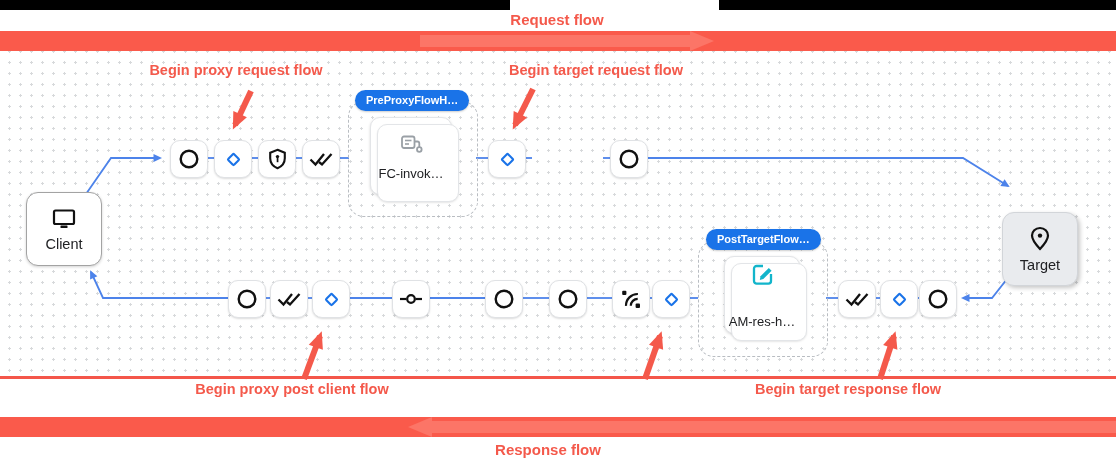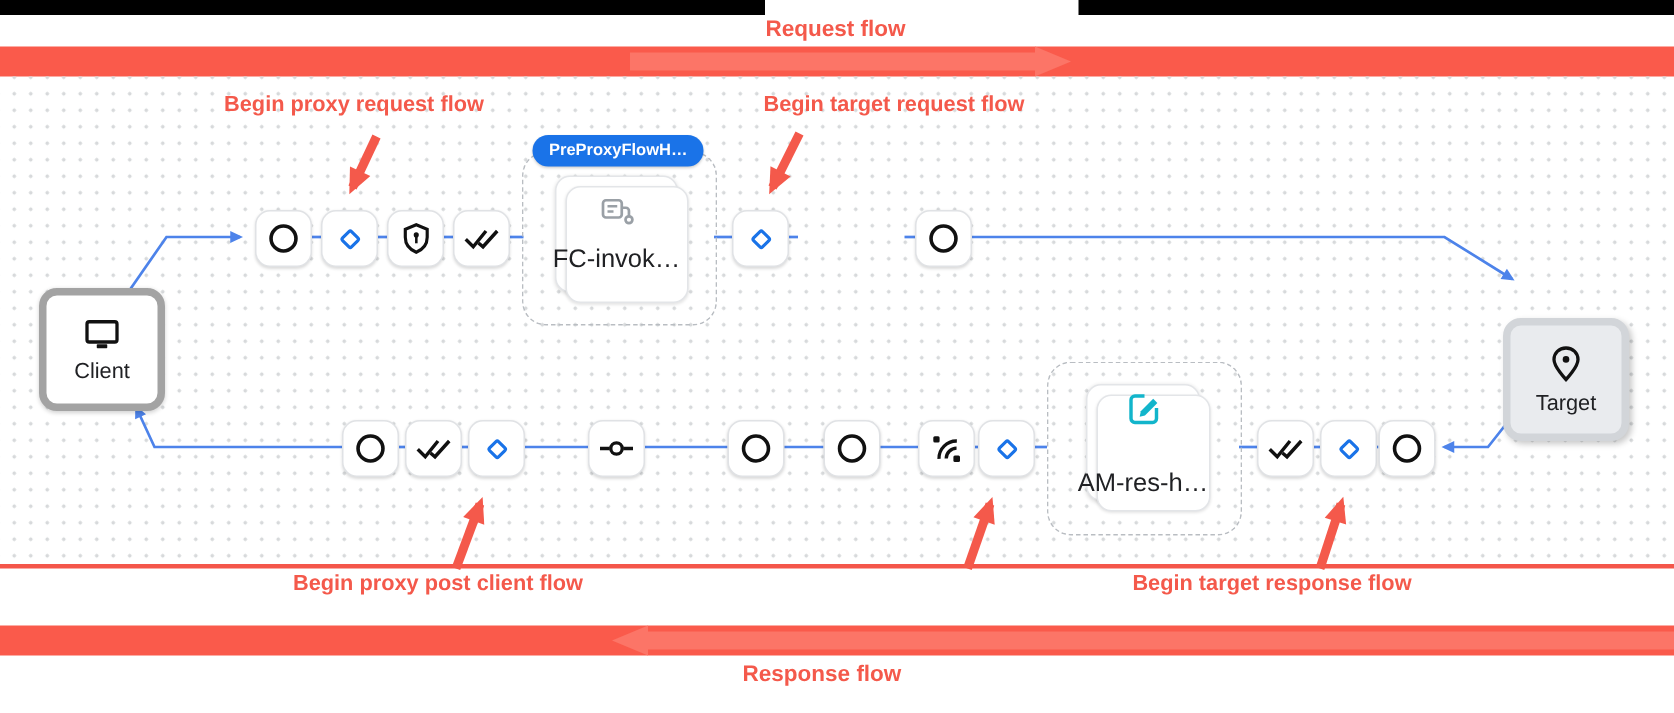--- a/index.html
+++ b/index.html
@@ -37,21 +37,21 @@
   
   .ann{
     position:absolute;width:240px;text-align:center;
     color:#f4594b;font-weight:bold;font-size:14.5px;
   }
   
   svg.wires{position:absolute;left:0;top:0;pointer-events:none;}
   
   .endpoint{
     position:absolute;width:74px;height:72px;border-radius:12px;
-    background:#fff;border:5px solid #a3a3a3;
+    background:#fff;border:1px solid #a3a3a3;
     box-shadow:0 1px 3px rgba(0,0,0,.18);
     display:flex;flex-direction:column;align-items:center;justify-content:center;gap:5px;
   }
   .endpoint.target{background:#e9ebee;border-color:#d2d5d9;box-shadow:2px 2px 4px rgba(0,0,0,.22);margin-top:20px;}
   .endpoint .ep-label{font-size:14.5px;color:#202124;}
   
   .step{
     position:absolute;width:36px;height:36px;border-radius:10px;
     background:#fff;border:1px solid #e0e2e5;
     box-shadow:0 1px 2px rgba(0,0,0,.14);
@@ -73,21 +73,21 @@
     position:absolute;background:#fff;border:1px solid #e3e5e8;border-radius:10px;
     box-shadow:0 1px 3px rgba(0,0,0,.16);
     display:flex;flex-direction:column;align-items:center;justify-content:center;gap:8px;
     z-index:1;
   }
   .policy-card.stacked::before{
     content:"";position:absolute;left:6px;top:6px;width:100%;height:100%;
     background:#fff;border:1px solid #e3e5e8;border-radius:10px;z-index:-1;
     box-shadow:0 1px 2px rgba(0,0,0,.10);
   }
-  .policy-card .pc-label{font-size:17px;color:#202124;white-space:nowrap;}
+  .policy-card .pc-label{font-size:13px;color:#202124;white-space:nowrap;}
   .icon{display:flex;align-items:center;justify-content:center;}
 </style>
 </head>
 <body>
 
 <div class="stage">
 
   <div class="bar-black left"></div>
   <div class="bar-black right"></div>
 
@@ -293,20 +293,21 @@
   </div>
   <div class="step res" style="left:652px;">
     <span class="icon">
       <svg width="19" height="19" viewBox="0 0 19 19">
           <rect x="5.3" y="5.3" width="8.4" height="8.4" rx="1.2" transform="rotate(45 9.5 9.5)" fill="none" stroke="#1a73e8" stroke-width="2.1"></rect>
         </svg>
     </span>
   </div>
 
   <div class="flow-group" style="left:698px;top:241px;"></div>
+  <div class="flow-badge" style="left:706px;top:229px;">PostTargetFlow…</div>
   <div class="policy-card stacked" style="left:724px;top:256px;width:74px;height:76px;gap:26px;">
     <span class="icon">
       <svg width="27" height="27" viewBox="0 0 27 27">
         <path d="M22 13 v7 a2.6 2.6 0 0 1 -2.6 2.6 H7.6 A2.6 2.6 0 0 1 5 20 V7.6 A2.6 2.6 0 0 1 7.6 5 H14" fill="none" stroke="#12b5cb" stroke-width="2.3"></path>
         <path d="M11.5 15.2 L19.8 6.9 L22.6 9.7 L14.3 18 L10.8 18.9 Z" fill="#12b5cb"></path>
       </svg>
     </span>
     <span class="pc-label">AM-res-h…</span>
   </div>
 

